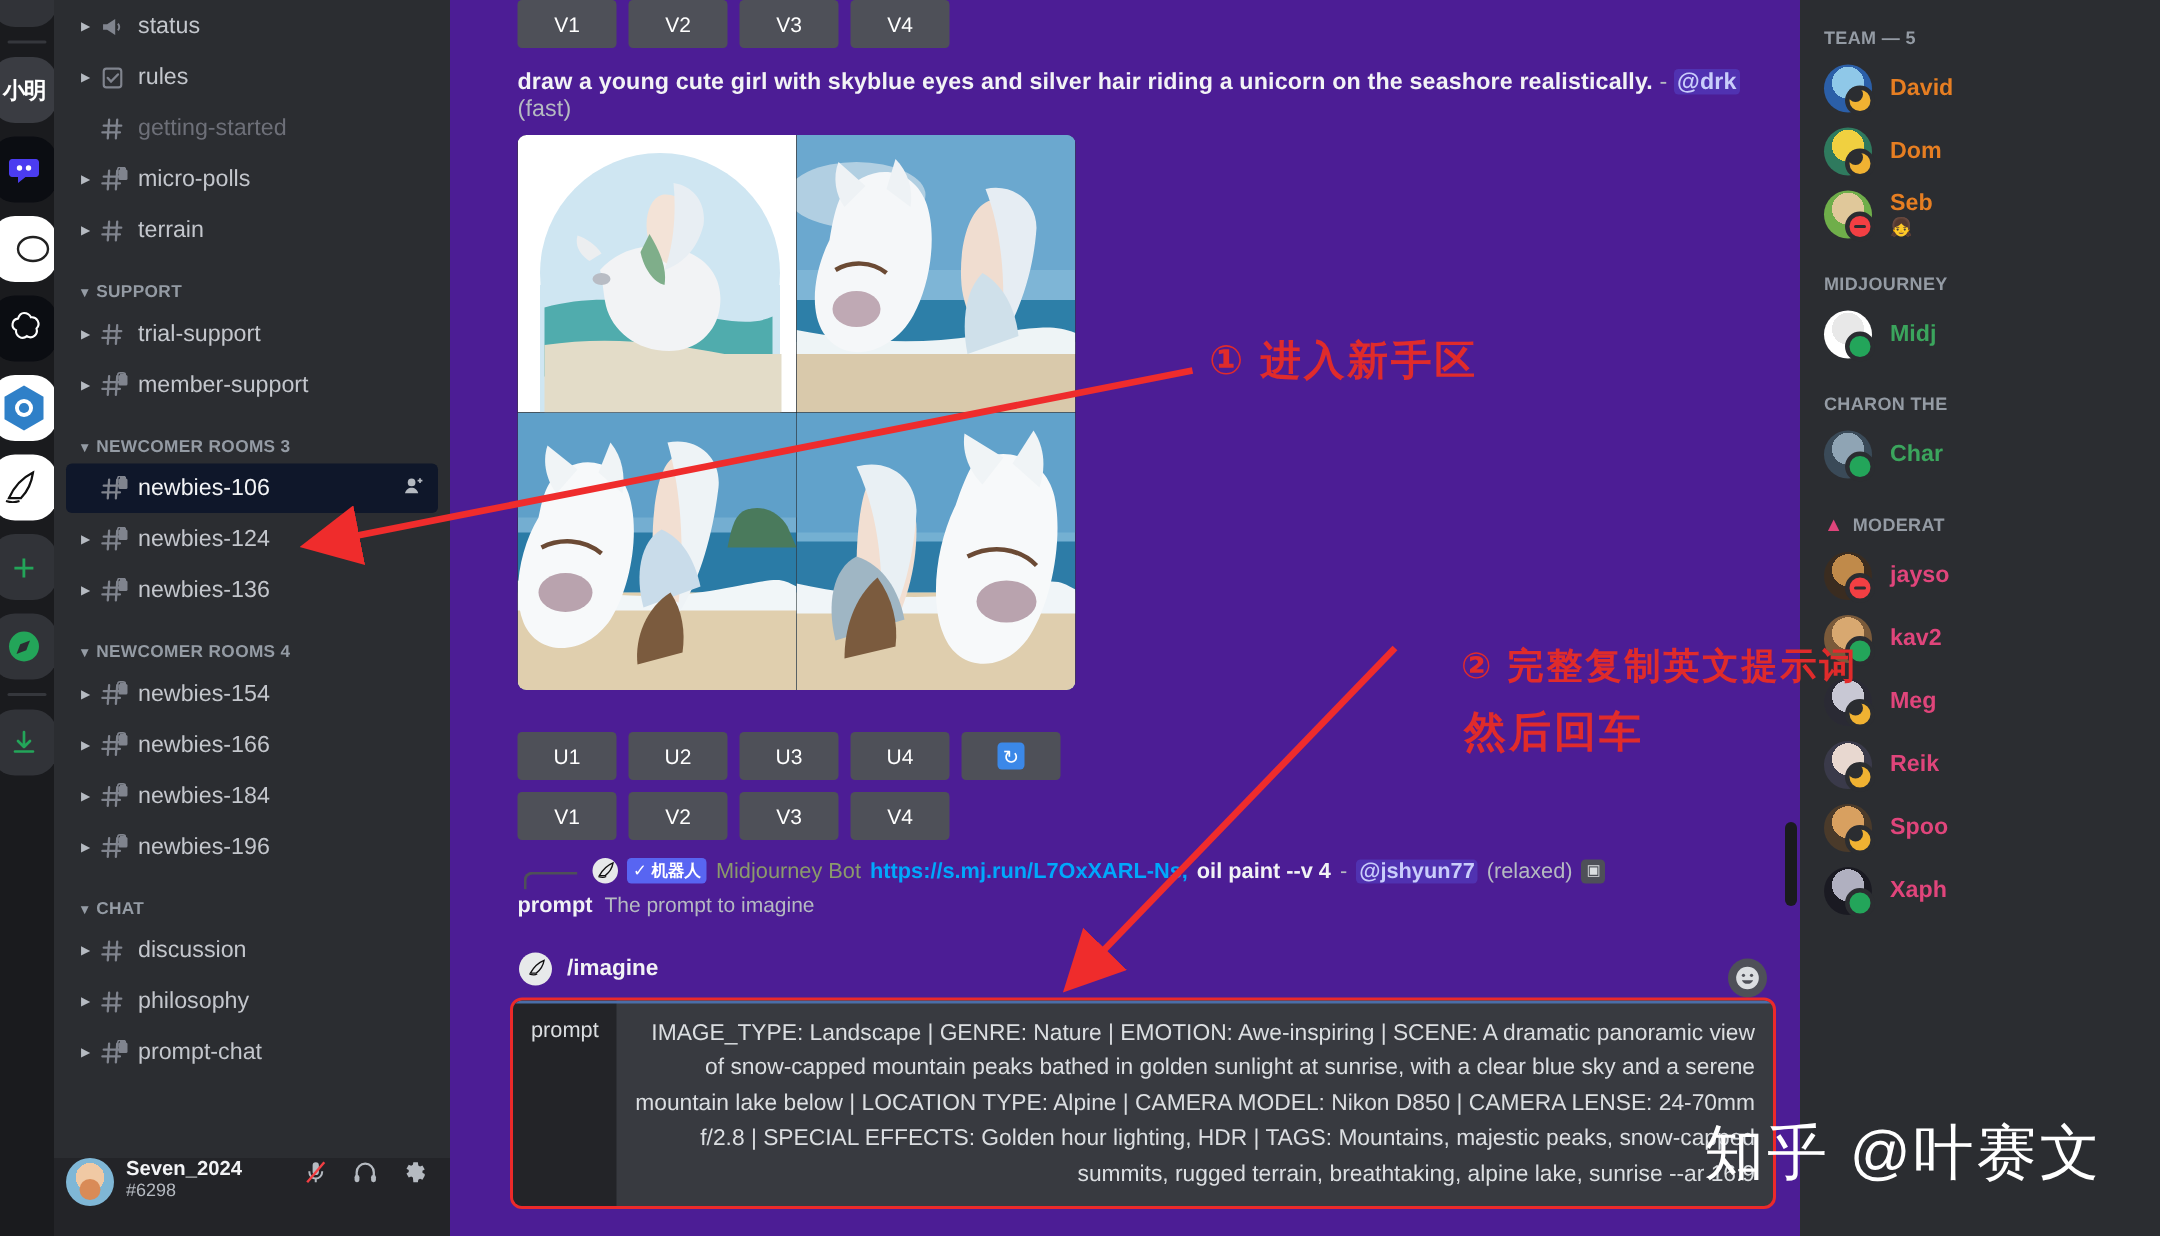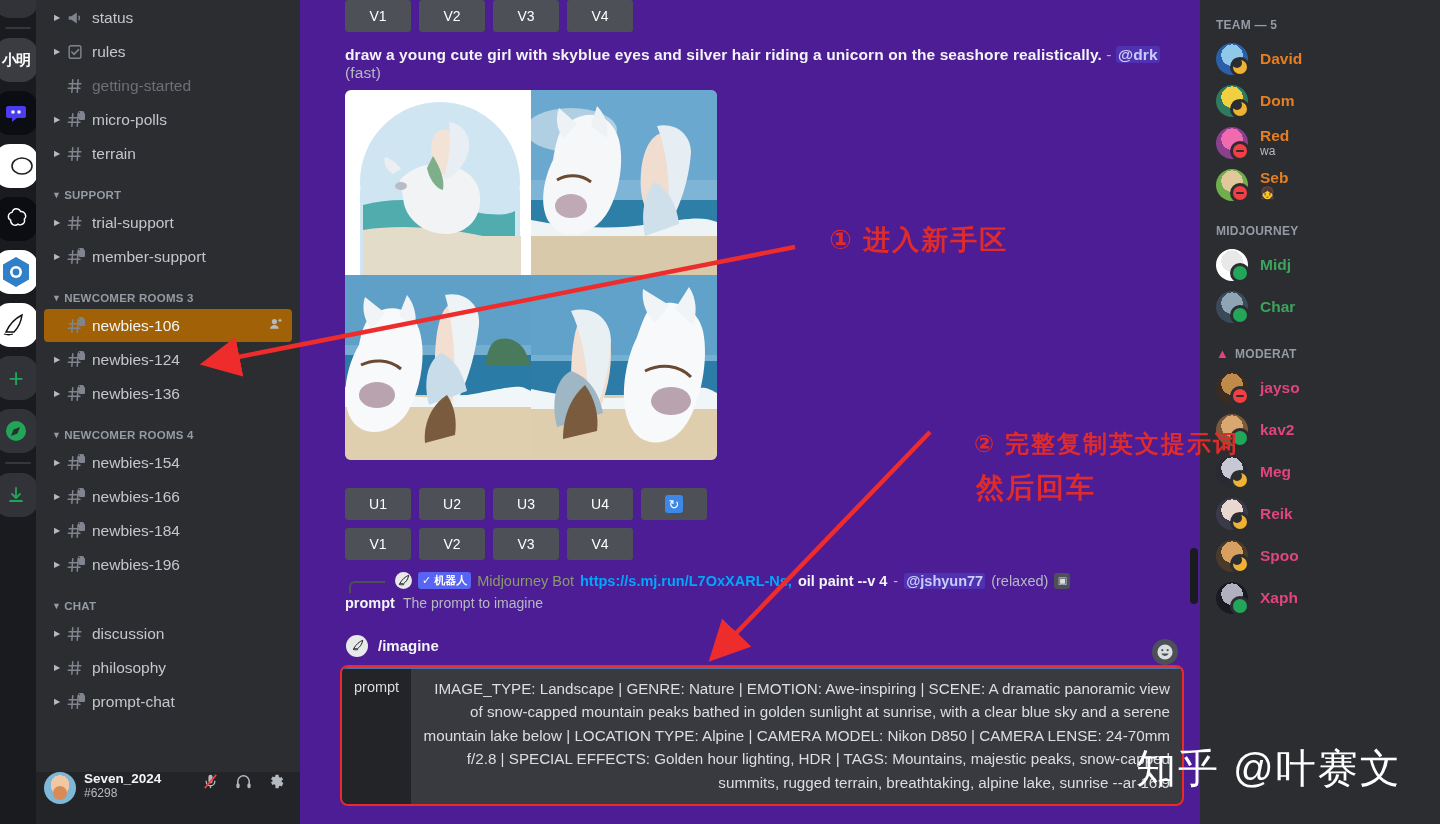--- a/index.html
+++ b/index.html
@@ -42,21 +42,21 @@
   .cat {
     font-size: 11.5px; font-weight: 700; letter-spacing: .02em;
     color: #949ba4; text-transform: uppercase;
     padding: 18px 8px 4px 16px; display: flex; align-items: center; gap: 3px;
   }
   .cat .chev { font-size: 9px; color:#949ba4; display:inline-block; }
   .ch-row {
     display: flex; align-items: center; height: 33px; margin: 1px 8px;
     border-radius: 4px; padding-left: 8px; color: #949ba4; position: relative;
   }
-  .ch-row.active { background: #a16207; color: #f2f3f5; }
+  .ch-row.active { background: #0f172a; color: #f2f3f5; }
   .ch-row.muted { color: #6d6f78; }
   .ch-row.bright { color: #c3c6cc; }
   .ch-arrow {
     width: 10px; flex: 0 0 10px; color: #b5bac1; font-size: 8px;
     display:flex; align-items:center; justify-content:center; margin-right:2px;
   }
   .ch-ico {
     width: 22px; flex: 0 0 22px; display: flex; align-items: center;
     justify-content: center; color: #80848e; font-size: 18px; margin-right: 6px;
     position: relative;
@@ -205,21 +205,21 @@
   .st-idle { background:#f0b232; }
   .st-online { background:#23a55a; }
   .st-dnd::after{content:"";position:absolute;left:3px;top:6px;width:8px;height:2px;background:#2b2d31;border-radius:1px;}
   .st-idle::after{content:"";position:absolute;left:-1px;top:-2px;width:10px;height:10px;border-radius:50%;background:#2b2d31;}
   .m-name { font-size:15.5px; font-weight:600; white-space:nowrap; }
   .m-sub { font-size:12px; color:#b5bac1; display:flex; align-items:center; gap:4px;}
   .m-meta{ display:flex; flex-direction:column; justify-content:center; line-height:1.15;}
 
   
   .anno { position: absolute; color: #e02b2b; font-weight: 700; pointer-events:none; }
-  .anno-1 { left: 829px; top: 222px; font-size: 27px; letter-spacing: 2px; }
+  .anno-1 { left: 806px; top: 222px; font-size: 27px; letter-spacing: 2px; }
   .anno-2 { left: 926px; top: 428px; font-size: 24px; letter-spacing: 2px; margin-left: 48px; }
   .anno-3 { left: 976px; top: 469px; font-size: 28px; letter-spacing: 2px; }
   .arrow-svg { position:absolute; left:0; top:0; width:1440px; height:824px; pointer-events:none; }
   .watermark {
     position: absolute; left: 1136px; top: 741px;
     font-size: 40px; color: #ffffff; font-weight: 500; letter-spacing: 2px;
     pointer-events: none; white-space: nowrap;
   }
   .scrollbar {
     position:absolute; right: 2px; top: 548px; width: 8px; height: 56px;
@@ -669,49 +669,42 @@
         <div class="m-av">
           <span class="face" style="background:radial-gradient(circle at 50% 38%, #f0d040 0 42%, #2f7a5e 42% 100%)"></span>
           <span class="m-status st-idle"></span>
         </div>
         <div class="m-meta">
           <div class="m-name" style="color:#e67e22">Dom</div>
         </div>
       </div>
       <div class="m-row">
         <div class="m-av">
-          <span class="face" style="background:radial-gradient(circle at 50% 38%, #f06ab0 0 42%, #8a3f8f 42% 100%)"></span>
-          <span class="m-status st-dnd"></span>
-        </div>
-        <div class="m-meta">
-          <div class="m-name" style="color:#e67e22">Red</div>
-          <div class="m-sub">wa</div>
-        </div>
-      </div>
-      <div class="m-row">
-        <div class="m-av">
           <span class="face" style="background:radial-gradient(circle at 50% 38%, #e0c89a 0 42%, #6fae4a 42% 100%)"></span>
           <span class="m-status st-dnd"></span>
         </div>
         <div class="m-meta">
           <div class="m-name" style="color:#e67e22">Seb</div>
           <div class="m-sub">👧</div>
         </div>
       </div>
       <div class="m-cat">
         <span>MIDJOURNEY</span>
       </div>
       <div class="m-row">
         <div class="m-av">
           <span class="face" style="background:radial-gradient(circle at 50% 38%, #e8e8e8 0 42%, #ffffff 42% 100%)"></span>
           <span class="m-status st-online"></span>
         </div>
         <div class="m-meta">
           <div class="m-name" style="color:#3ba55d">Midj</div>
         </div>
+      </div>
+      <div class="m-cat">
+        <span>CHARON THE</span>
       </div>
       <div class="m-row">
         <div class="m-av">
           <span class="face" style="background:radial-gradient(circle at 50% 38%, #8fa4b4 0 42%, #3a4a58 42% 100%)"></span>
           <span class="m-status st-online"></span>
         </div>
         <div class="m-meta">
           <div class="m-name" style="color:#3ba55d">Char</div>
         </div>
       </div>

